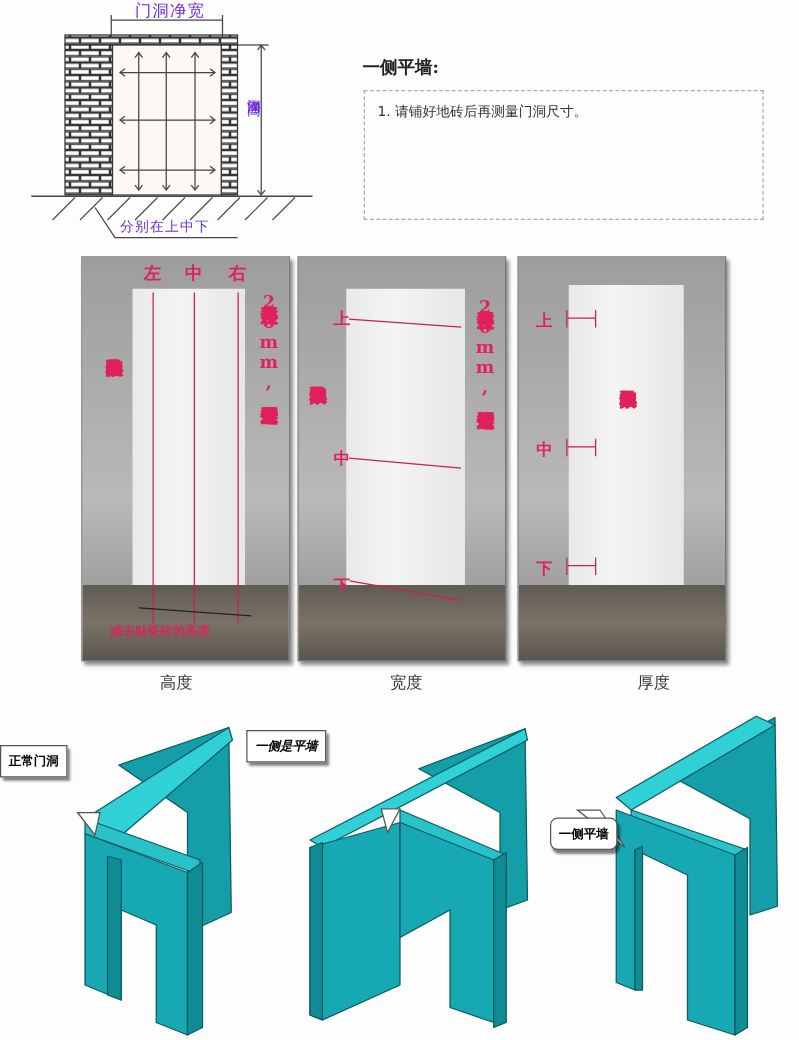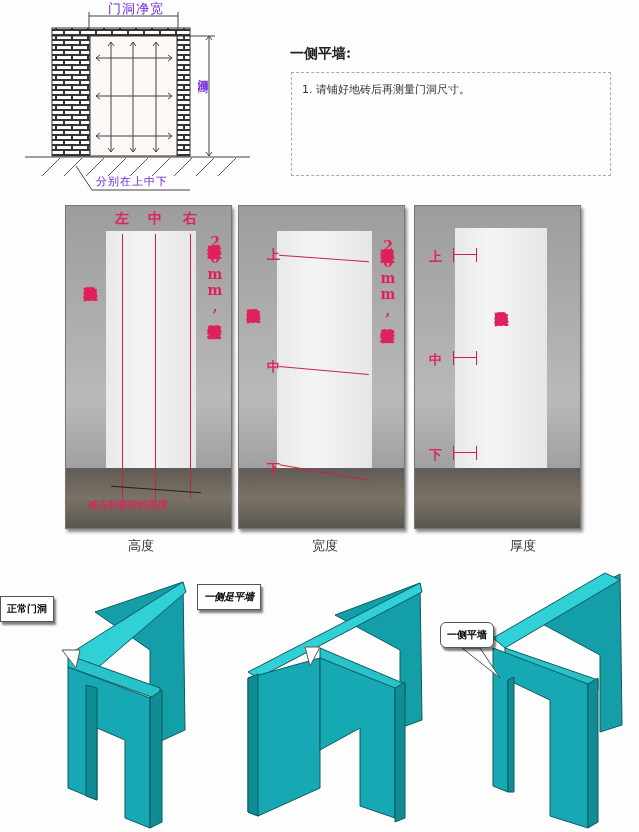--- a/index.html
+++ b/index.html
@@ -182,13 +182,13 @@
     </g>
   </g>
 
   <polygon points="62,90 80,90 76,108" fill="#fff" stroke="#555"></polygon>
   <polygon points="305,87 320,87 310,106" fill="#fff" stroke="#555"></polygon>
   <polygon points="462,88 480,88 500,118" fill="#fff" stroke="#555"></polygon>
 </svg>
 
 <div class="abs callout" style="left:0;top:596px;"><span>正常门洞</span></div>
 <div class="abs callout" style="left:197px;top:584px;font-style:italic;"><span>一侧是平墙</span></div>
-<div class="abs callout" style="left:440px;top:622px;border-radius:6px;"><span>一侧平墙</span></div>
+<div class="abs callout" style="left:440px;top:654px;border-radius:6px;"><span>一侧平墙</span></div>
 
 </body></html>

